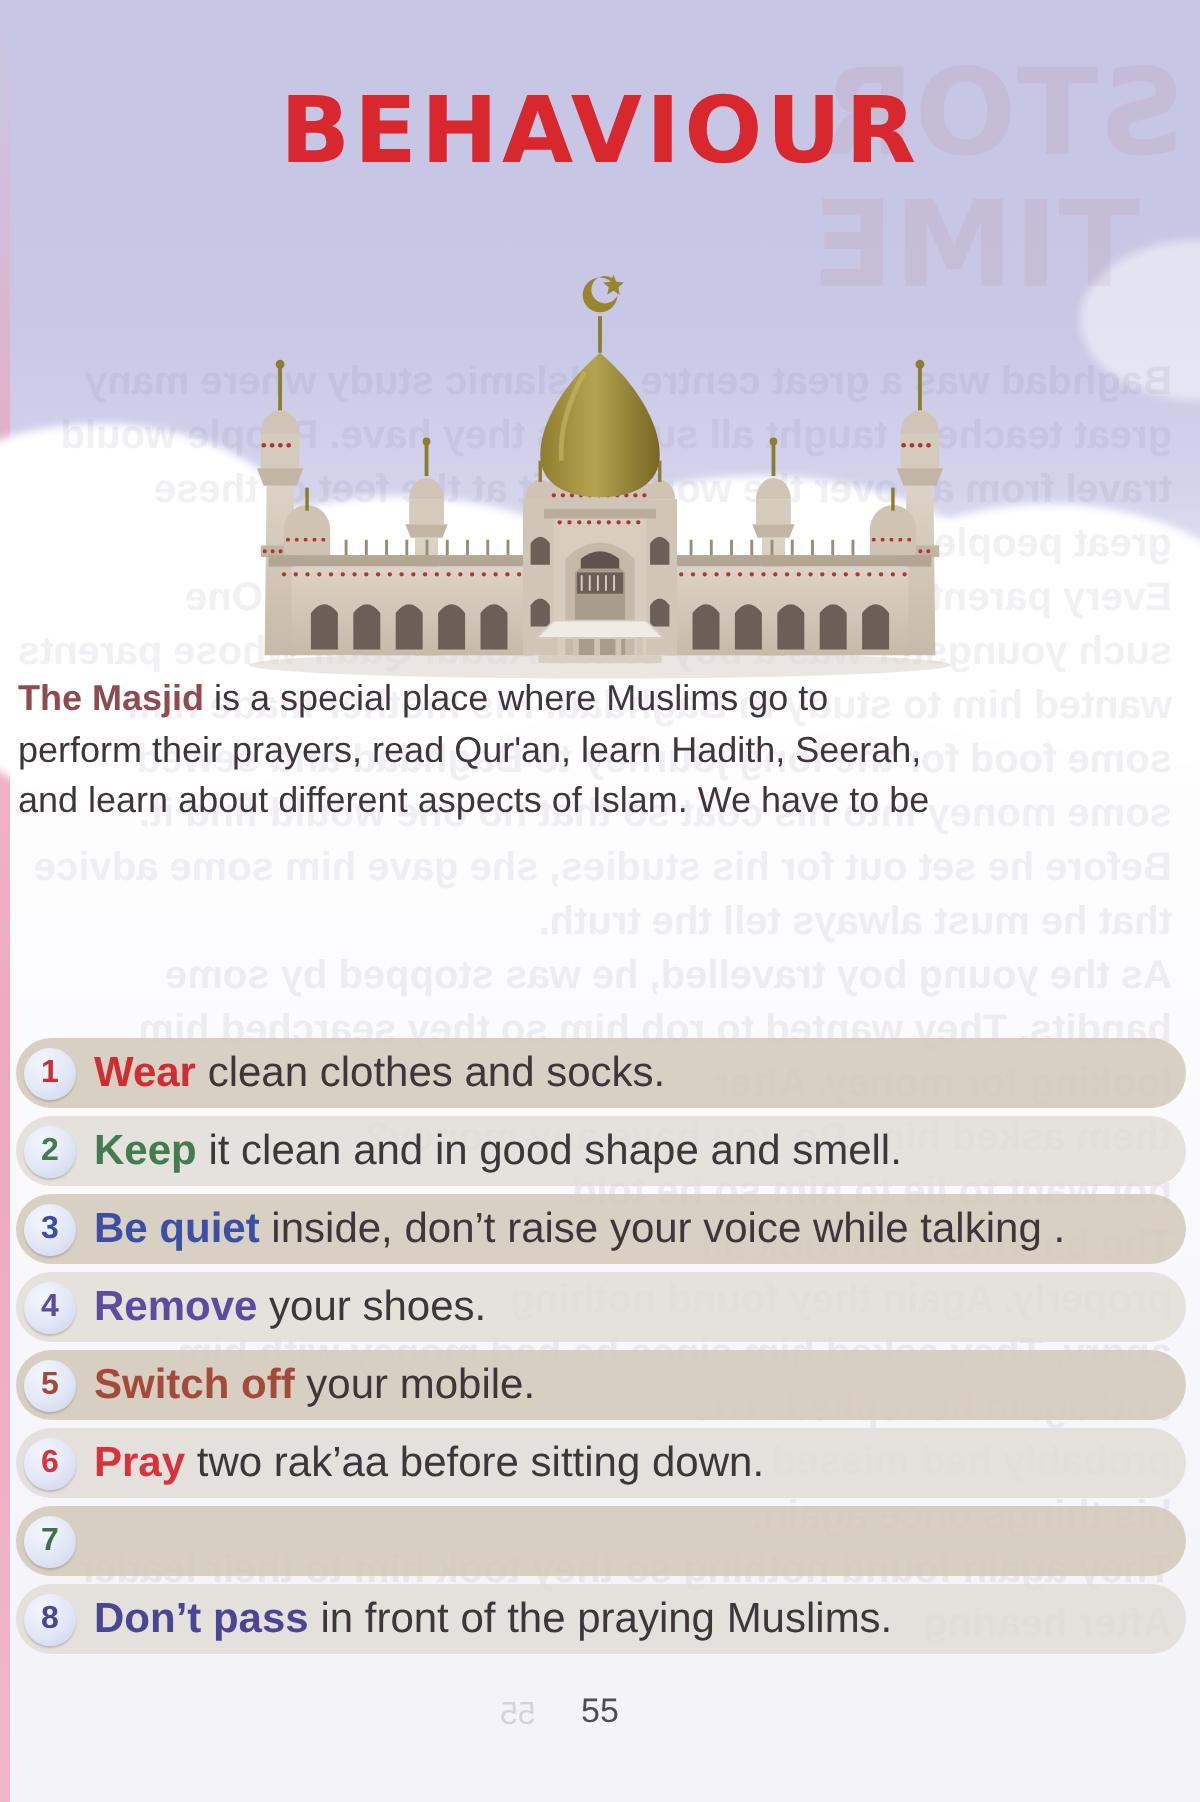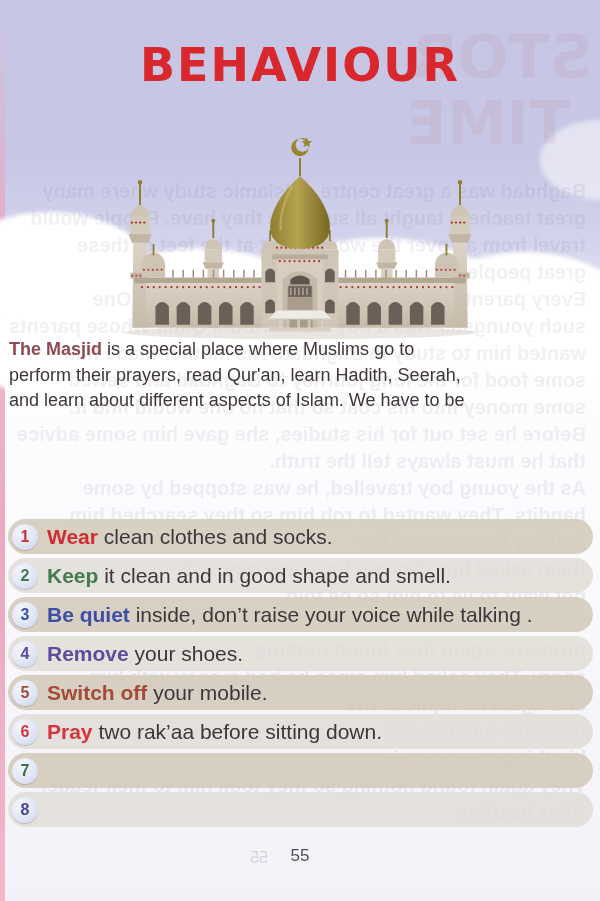--- a/index.html
+++ b/index.html
@@ -291,19 +291,20 @@
     <div class="rule-row row-tan">
       <span class="badge">
           <span class="num" style="color: rgb(63, 110, 78);">7</span>
         </span>
     </div>
 
     <div class="rule-row row-light">
       <span class="badge">
           <span class="num" style="color: rgb(75, 69, 150);">8</span>
         </span>
+      <span class="rule-text"><b style="color: rgb(75, 69, 150);">Don’t pass</b><span> in front  of the praying Muslims.</span></span>
     </div>
 
   </div>
 
   <div class="pagenum">55</div>
 
 </div>
 
 </body></html>

